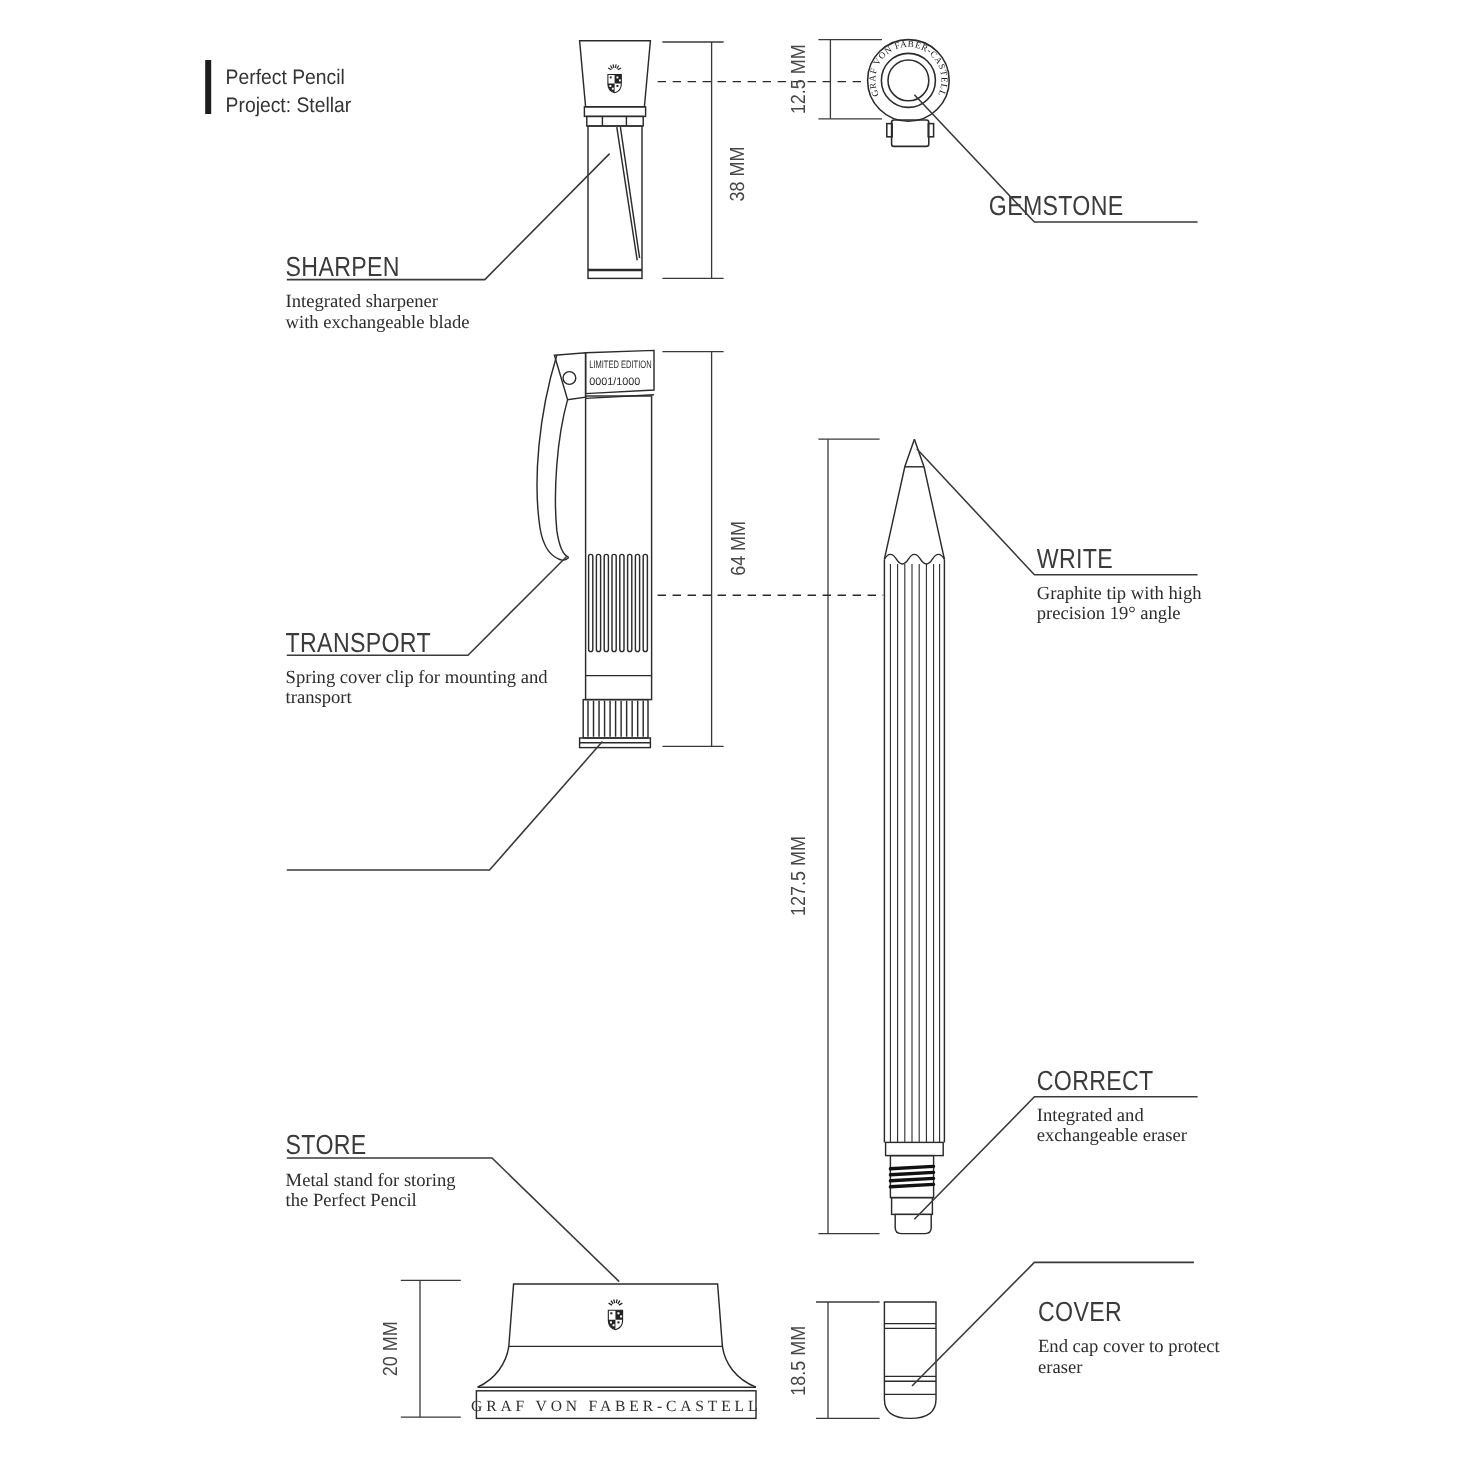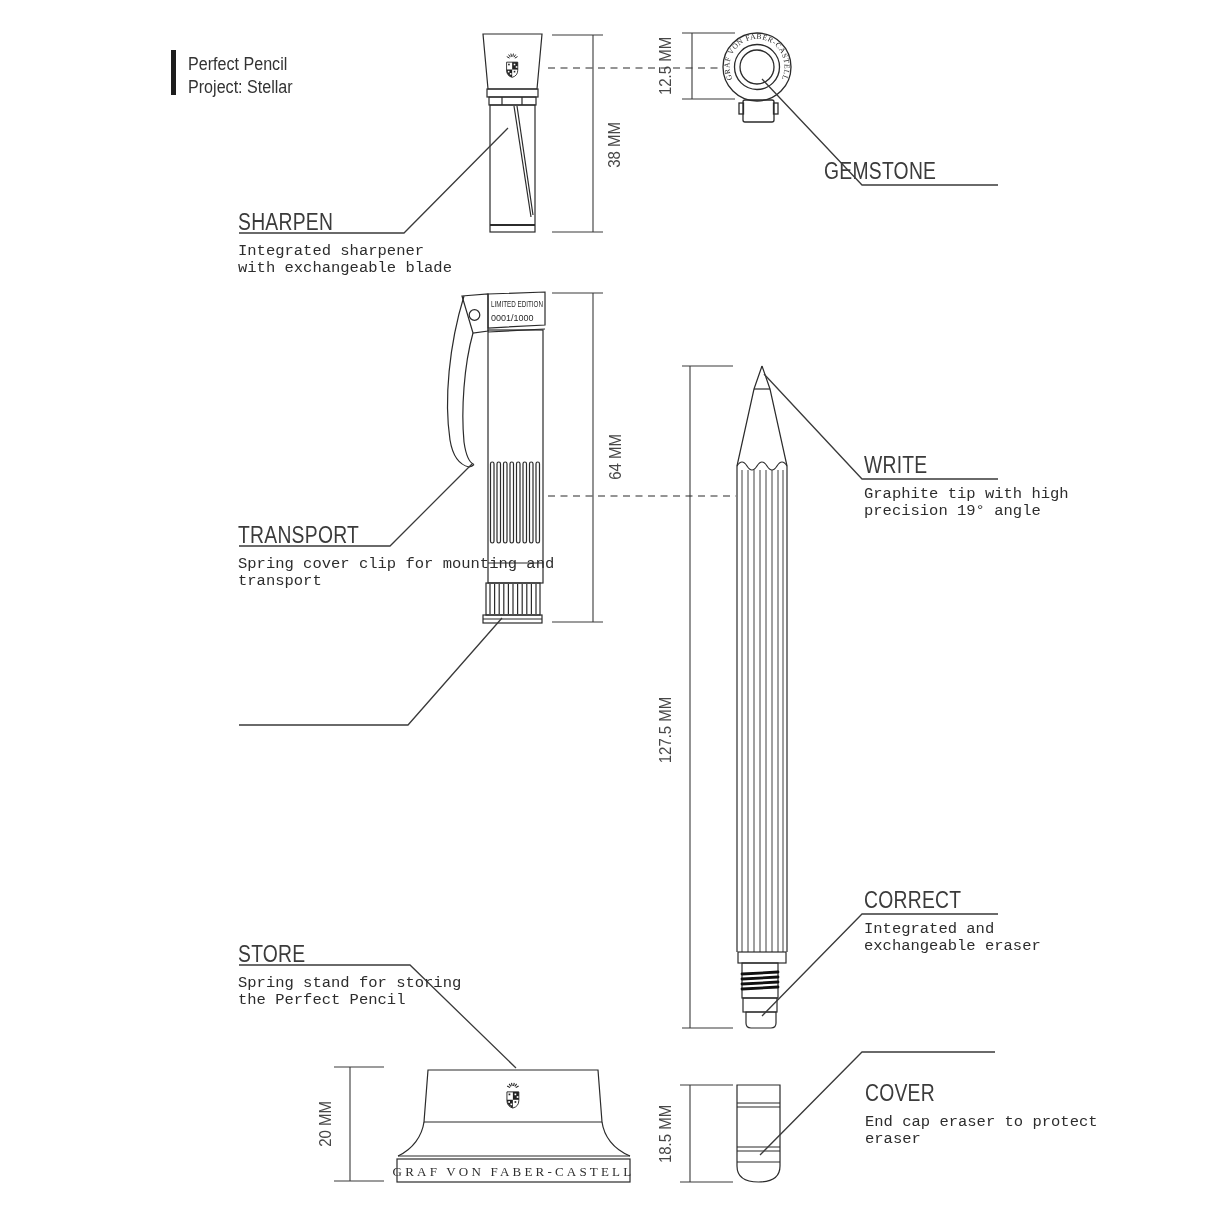--- a/index.html
+++ b/index.html
@@ -5,21 +5,21 @@
   html,body{margin:0;padding:0;background:#fff;}
   .canvas{position:relative;width:1214px;height:1214px;background:#ffffff;
           font-family:"Liberation Sans",sans-serif;overflow:hidden;}
   svg.lines{position:absolute;left:0;top:0;}
   .titlebar{position:absolute;left:171px;top:50px;width:4.5px;height:45px;background:#1d1d1d;}
   .titleblock{position:absolute;left:188px;top:53px;font-size:17.5px;line-height:22.5px;
               color:#333;transform:scaleX(.92);transform-origin:0 0;white-space:nowrap;}
   .callout{position:absolute;}
   .hdg{display:block;font-size:23px;color:#3b3b3b;letter-spacing:.3px;font-weight:400;
        transform:scaleX(.84);transform-origin:0 50%;white-space:nowrap;}
-  .desc{margin-top:7px;font-family:Liberation Mono, monospace;font-size:15.5px;line-height:17px;
+  .desc{margin-top:7px;font-family:Liberation Serif, serif;font-size:15.5px;line-height:17px;
         color:#2d2d2d;white-space:nowrap;}
   .dim{position:absolute;font-size:17px;color:#474747;white-space:nowrap;
        transform:translate(-50%,-50%) rotate(-90deg) scaleX(.88);}
 </style>
 </head>
 <body>
 
 <div class="canvas">
 
 <svg class="lines" width="1214" height="1214" viewBox="0 0 1214 1214">
@@ -189,21 +189,21 @@
   <div class="desc">
     <div>Spring cover clip for mounting and</div>
     <div>transport</div>
   </div>
 </div>
 
 
 <div class="callout" style="left:238px;top:941px;">
   <span class="hdg">STORE</span>
   <div class="desc">
-    <div>Spring stand for storing</div>
+    <div>Metal stand for storing</div>
     <div>the Perfect Pencil</div>
   </div>
 </div>
 
 <div class="callout" style="left:824px;top:158px;text-align:center;">
   <span class="hdg">GEMSTONE</span>
 </div>
 
 <div class="callout" style="left:864px;top:452px;">
   <span class="hdg">WRITE</span>
@@ -217,21 +217,21 @@
   <span class="hdg">CORRECT</span>
   <div class="desc">
     <div>Integrated and</div>
     <div>exchangeable eraser</div>
   </div>
 </div>
 
 <div class="callout" style="left:865px;top:1080px;">
   <span class="hdg">COVER</span>
   <div class="desc">
-    <div>End cap eraser to protect</div>
+    <div>End cap cover to protect</div>
     <div>eraser</div>
   </div>
 </div>
 
 <div class="dim" style="left:615px;top:145px;">38 MM</div>
 <div class="dim" style="left:666px;top:66px;">12.5 MM</div>
 <div class="dim" style="left:616px;top:457px;">64 MM</div>
 <div class="dim" style="left:666px;top:730px;">127.5 MM</div>
 <div class="dim" style="left:326px;top:1124px;">20 MM</div>
 <div class="dim" style="left:666px;top:1134px;">18.5 MM</div>

